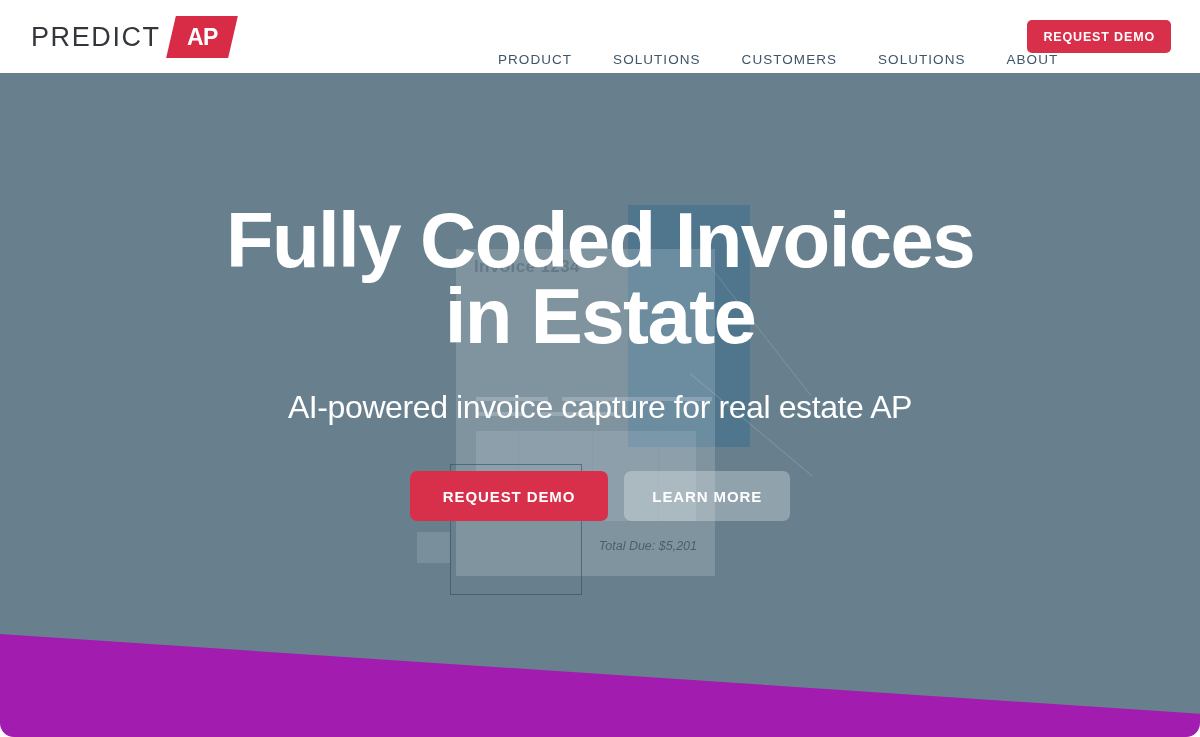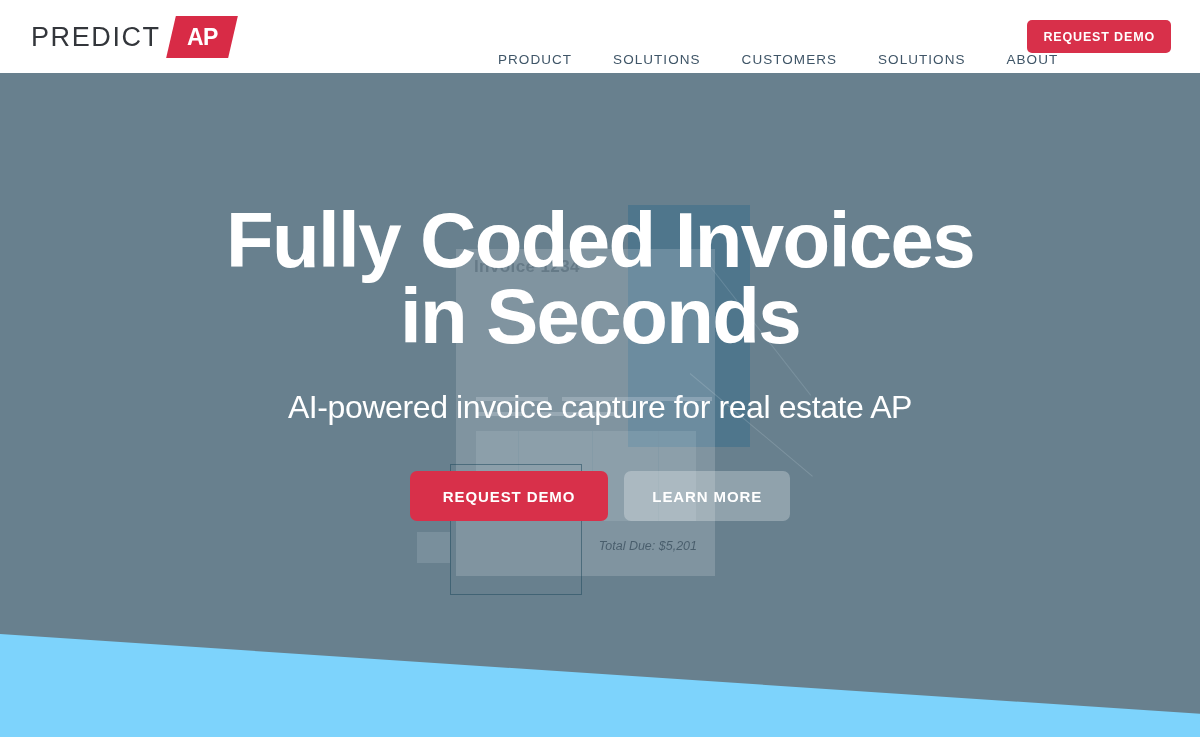--- a/index.html
+++ b/index.html
@@ -2,21 +2,21 @@
 <html><head>
 <meta charset="utf-8">
 <title>PredictAP</title>
 <style>
   * { margin:0; padding:0; box-sizing:border-box; }
   html, body {
     width:1200px; height:737px;
     font-family:"Liberation Sans", sans-serif;
     background:#ffffff; overflow:hidden;
   }
-  .page { position:relative; width:1200px; height:737px; background:#7dd3fc; }
+  .page { position:relative; width:1200px; height:737px; background:#a21caf;border-radius:14px; }
 
   
   .header {
     position:absolute; top:0; left:0; width:1200px; height:73px;
     background:#ffffff; z-index:40;
     display:flex; align-items:center;
   }
   .logo-wrap {
     position:absolute; left:31px; top:16px;
     display:flex; align-items:center; height:42px;
@@ -212,21 +212,21 @@
 
       <div class="bg-outline-rect"></div>
       <div class="bg-gray-sq"></div>
       <div class="bg-diag-line"></div>
       <div class="bg-diag-line2"></div>
     </div>
 
     <div class="hero-content">
       <h1 class="hero-title">
         <span>Fully Coded Invoices</span>
-        <span class="l2">in Seconds</span>
+        <span class="l2">in Estate</span>
       </h1>
       <p class="hero-sub">AI-powered invoice capture for real estate AP</p>
       <div class="hero-buttons">
         <button class="btn-primary">REQUEST DEMO</button>
         <button class="btn-secondary">LEARN MORE</button>
       </div>
     </div>
   </div>
 
 </div>

